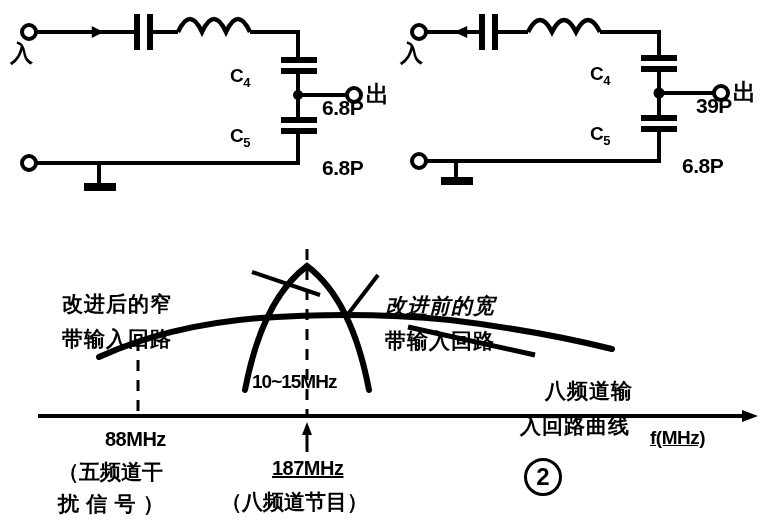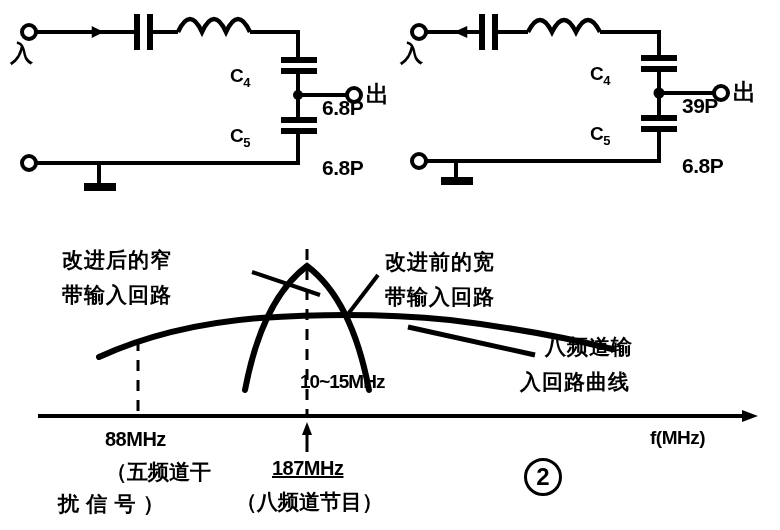--- a/index.html
+++ b/index.html
@@ -46,36 +46,38 @@
   }
   .cname sub {
     font-size: 13px;
   }
   .port {
     font-size: 23px;
   }
   .ann {
     font-size: 21px;
     letter-spacing: 1px;
+    margin-top: 44px;
   }
   .axval {
     font-size: 20px;
     letter-spacing: -0.5px;
   }
   .bw {
     font-size: 19px;
     letter-spacing: -1px;
   }
   .paren {
     font-size: 21px;
     letter-spacing: 0px;
   }
   .faxis {
     font-size: 19px;
     letter-spacing: -0.5px;
+    text-decoration: underline;
   }
   .fignum {
     position: absolute;
     width: 38px;
     height: 38px;
     border: 3px solid #000;
     border-radius: 50%;
     box-sizing: border-box;
     text-align: center;
     font-size: 24px;
@@ -196,42 +198,42 @@
   <div class="lbl val" style="left:322px; top:54px;">6.8P</div>
 
   <div class="lbl cname" style="left:230px; top:114px;"><span>C</span><sub>5</sub></div>
   <div class="lbl val" style="left:322px; top:114px;">6.8P</div>
 
   <div class="lbl cjk port" style="left:366px; top:83px;">出</div>
 
   <div class="lbl cjk port" style="left:400px; top:42px;">入</div>
 
   <div class="lbl cname" style="left:590px; top:52px;"><span>C</span><sub>4</sub></div>
-  <div class="lbl val" style="left:682px; top:52px;">39P</div>
+  <div class="lbl val" style="left:696px; top:52px;">39P</div>
 
   <div class="lbl cname" style="left:590px; top:112px;"><span>C</span><sub>5</sub></div>
   <div class="lbl val" style="left:682px; top:112px;">6.8P</div>
 
   <div class="lbl cjk port" style="left:733px; top:81px;">出</div>
 
   <div class="lbl cjk ann" style="left:62px; top:250px;">改进后的窄</div>
   <div class="lbl cjk ann" style="left:62px; top:285px;">带输入回路</div>
 
-  <div class="lbl cjk ann" style="left:385px; top:252px;">改进前的宽</div>
+  <div class="lbl cjk ann" style="left:385px; top:252px;font-style:italic;">改进前的宽</div>
   <div class="lbl cjk ann" style="left:385px; top:287px;">带输入回路</div>
 
   <div class="lbl cjk ann" style="left:520px; top:372px;">入回路曲线</div>
   <div class="lbl cjk ann" style="left:545px; top:337px;">八频道输</div>
 
-  <div class="lbl bw" style="left:252px; top:372px;margin-left:48px;">10~15MHz</div>
+  <div class="lbl bw" style="left:252px; top:372px;">10~15MHz</div>
 
   <div class="lbl axval" style="left:105px; top:429px;">88MHz</div>
-  <div class="lbl cjk paren" style="left:58px; top:462px;margin-left:48px;">（五频道干</div>
+  <div class="lbl cjk paren" style="left:58px; top:462px;">（五频道干</div>
   <div class="lbl cjk paren" style="left:58px; top:494px;">扰 信 号 ）</div>
 
   <div class="lbl axval" style="left:272px; top:458px;text-decoration:underline;">187MHz</div>
-  <div class="lbl cjk paren" style="left:236px; top:492px;">（八频道节目）</div>
+  <div class="lbl cjk paren" style="left:221px; top:492px;">（八频道节目）</div>
 
   <div class="lbl faxis" style="left:650px; top:428px;">f(MHz)</div>
 
   <div class="fignum" style="left:524px; top:458px;">2</div>
 
 </div>
 
 </body></html>

